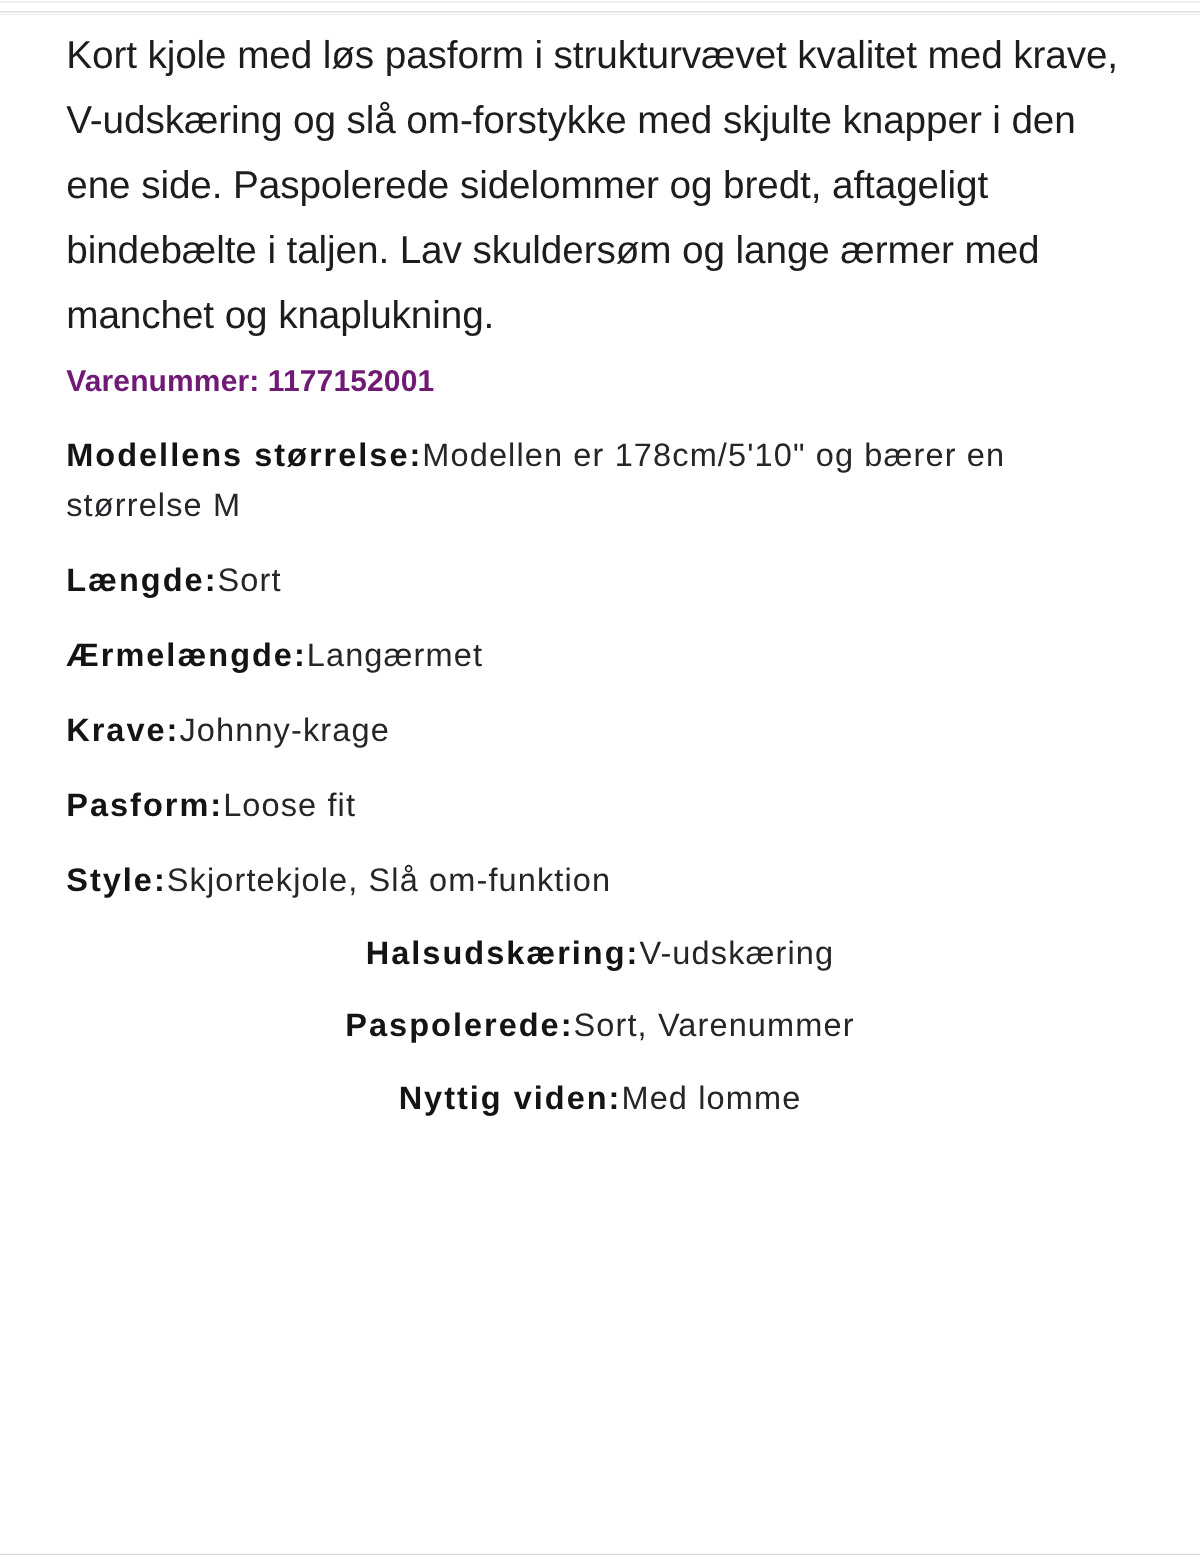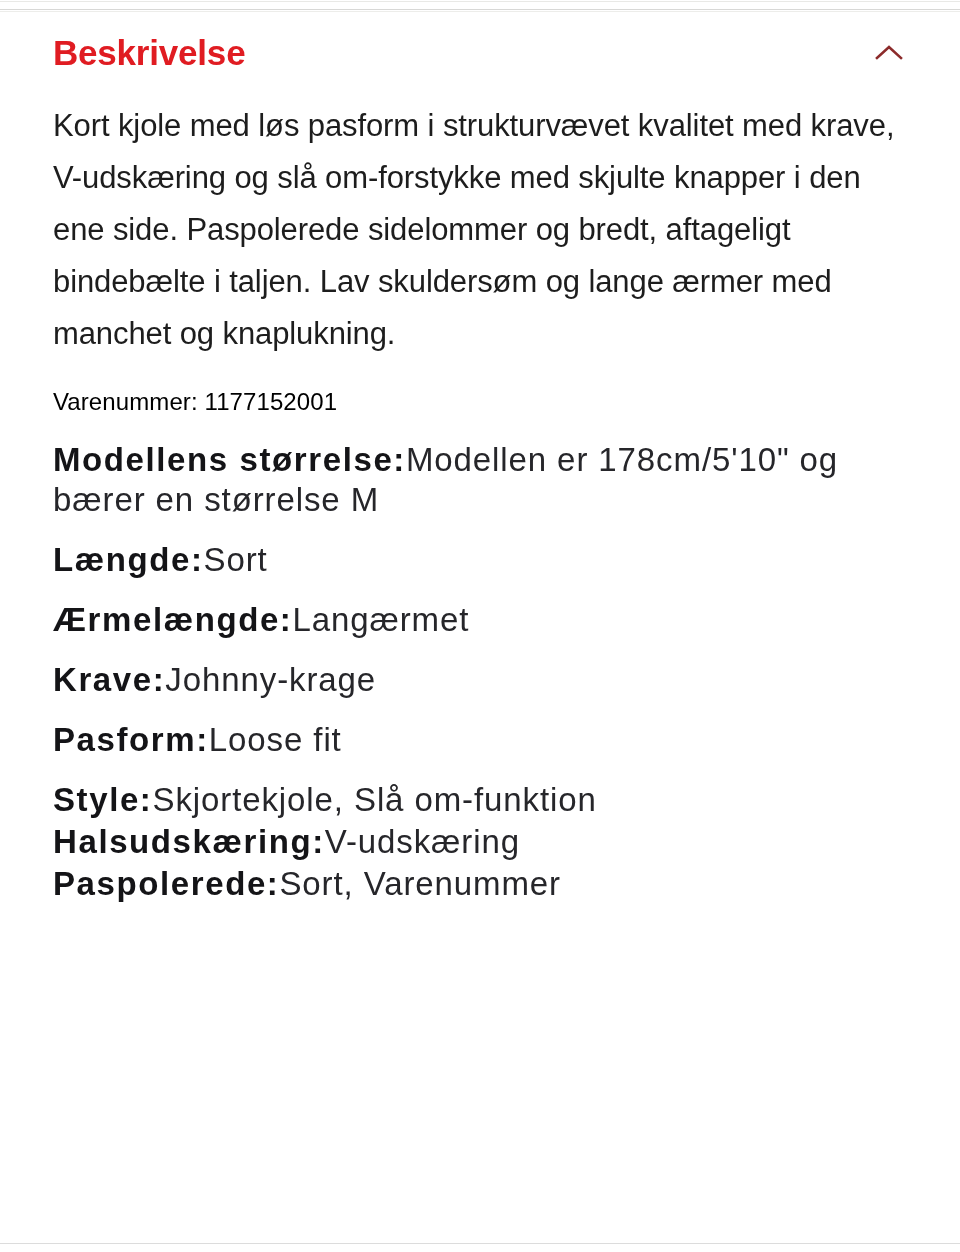--- a/index.html
+++ b/index.html
@@ -103,41 +103,41 @@
     color: #1d1d1d;
     letter-spacing: -0.1px;
     margin: 0 0 6px 0;
     max-width: 852px;
     font-weight: 400;
   }
 
   .itemno {
     font-size: 24px;
     line-height: 36px;
-    color: #000000;
-    margin: 24px 0 0 0;
+    color: #701a75;
+    margin: 10px 0 0 0;
     letter-spacing: 0.1px;
-    font-weight: 400;
+    font-weight: 700;
   }
 
   
   .attrs {
     margin: 0;
     padding: 0;
     list-style: none;
   }
   .attr {
-    font-size: 33px;
+    font-size: 26px;
     line-height: 40px;
     color: #1f1f22;
     margin-top: 20px;
     letter-spacing: 0.6px;
     max-width: 880px;
   }
-  .attr.tight { margin-top: 2px; }
+  .attr.tight { margin-top: 18px; text-align: center; }
   .attr-label {
     font-weight: 700;
     letter-spacing: 1.6px;
     color: #141417;
   }
   .attr-value {
     font-weight: 400;
     letter-spacing: 0.9px;
     color: #26262a;
   }
@@ -146,28 +146,20 @@
 <body>
 
 <div class="page">
 
   <div class="top-rule-a"></div>
   <div class="top-rule-b"></div>
   <div class="top-rule-c"></div>
 
   <section class="accordion">
 
-    <div class="acc-header">
-      <h2 class="acc-title">Beskrivelse</h2>
-      <span class="chevron">
-        <svg width="40" height="40" viewBox="0 0 40 40" aria-hidden="true">
-          <path d="M8 25 L20 14 L32 25" fill="none" stroke="#8c2b2b" stroke-width="2.6" stroke-linecap="square" stroke-linejoin="miter"></path>
-        </svg>
-      </span>
-    </div>
 
     <div class="acc-body">
 
       <p class="lede">Kort kjole med løs pasform i strukturvævet kvalitet med krave, V-udskæring og slå om-forstykke med skjulte knapper i den ene side. Paspolerede sidelommer og bredt, aftageligt bindebælte i taljen. Lav skuldersøm og lange ærmer med manchet og knaplukning.</p>
 
       <p class="itemno">Varenummer: 1177152001</p>
 
       <ul class="attrs">
 
         <li class="attr">
@@ -196,19 +188,22 @@
         </li>
 
         <li class="attr tight">
           <span class="attr-label">Halsudskæring:</span><span class="attr-value">V-udskæring</span>
         </li>
 
         <li class="attr tight">
           <span class="attr-label">Paspolerede:</span><span class="attr-value">Sort, Varenummer</span>
         </li>
 
+        <li class="attr tight">
+          <span class="attr-label">Nyttig viden:</span><span class="attr-value">Med lomme</span>
+        </li>
 
       </ul>
     </div>
   </section>
 
   <div class="bottom-rule"></div>
 </div>
 
 </body></html>

